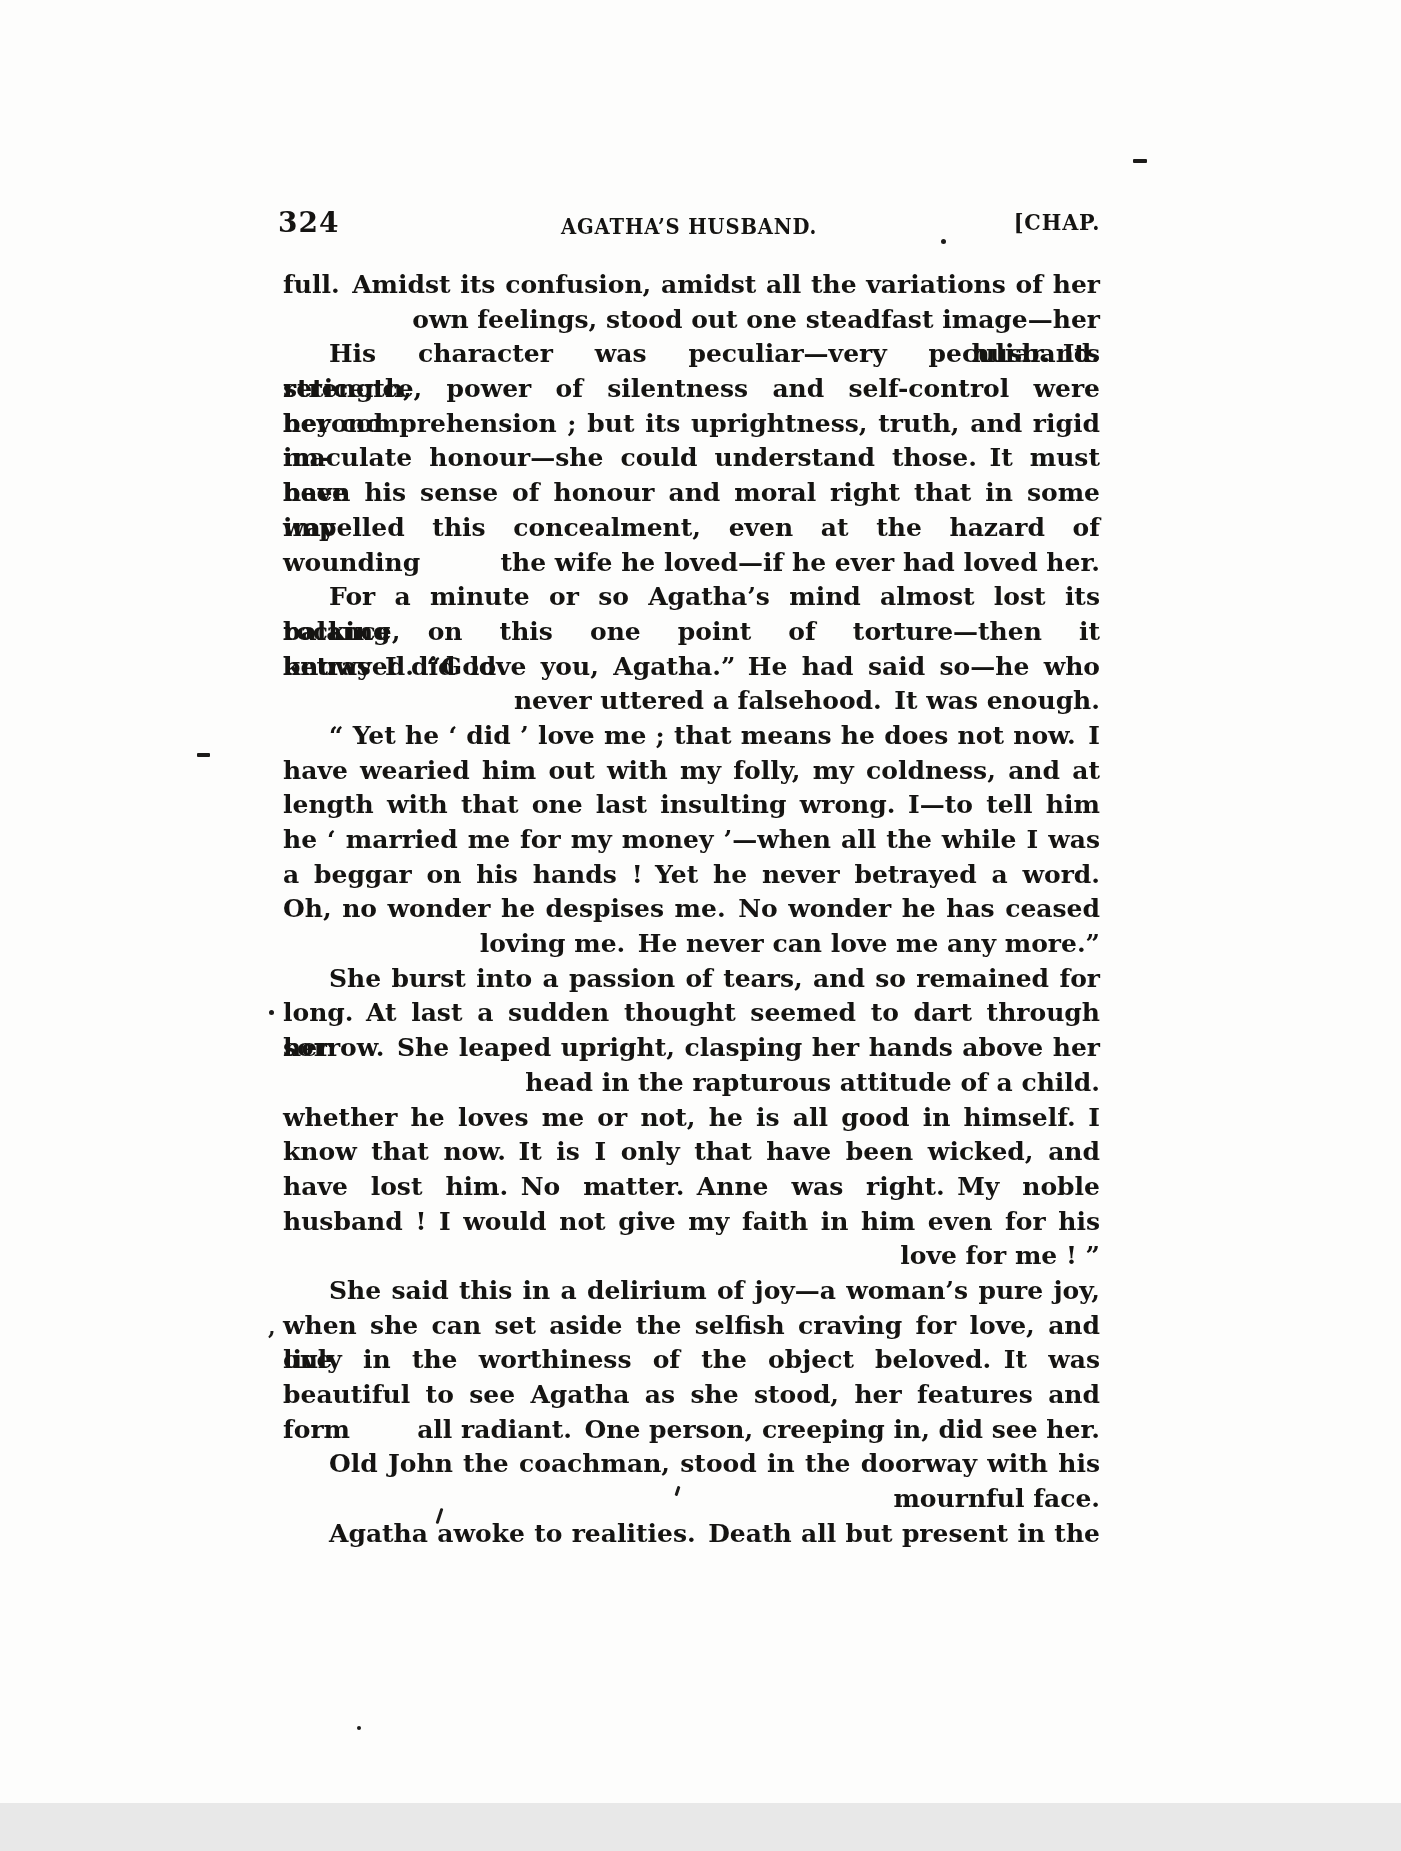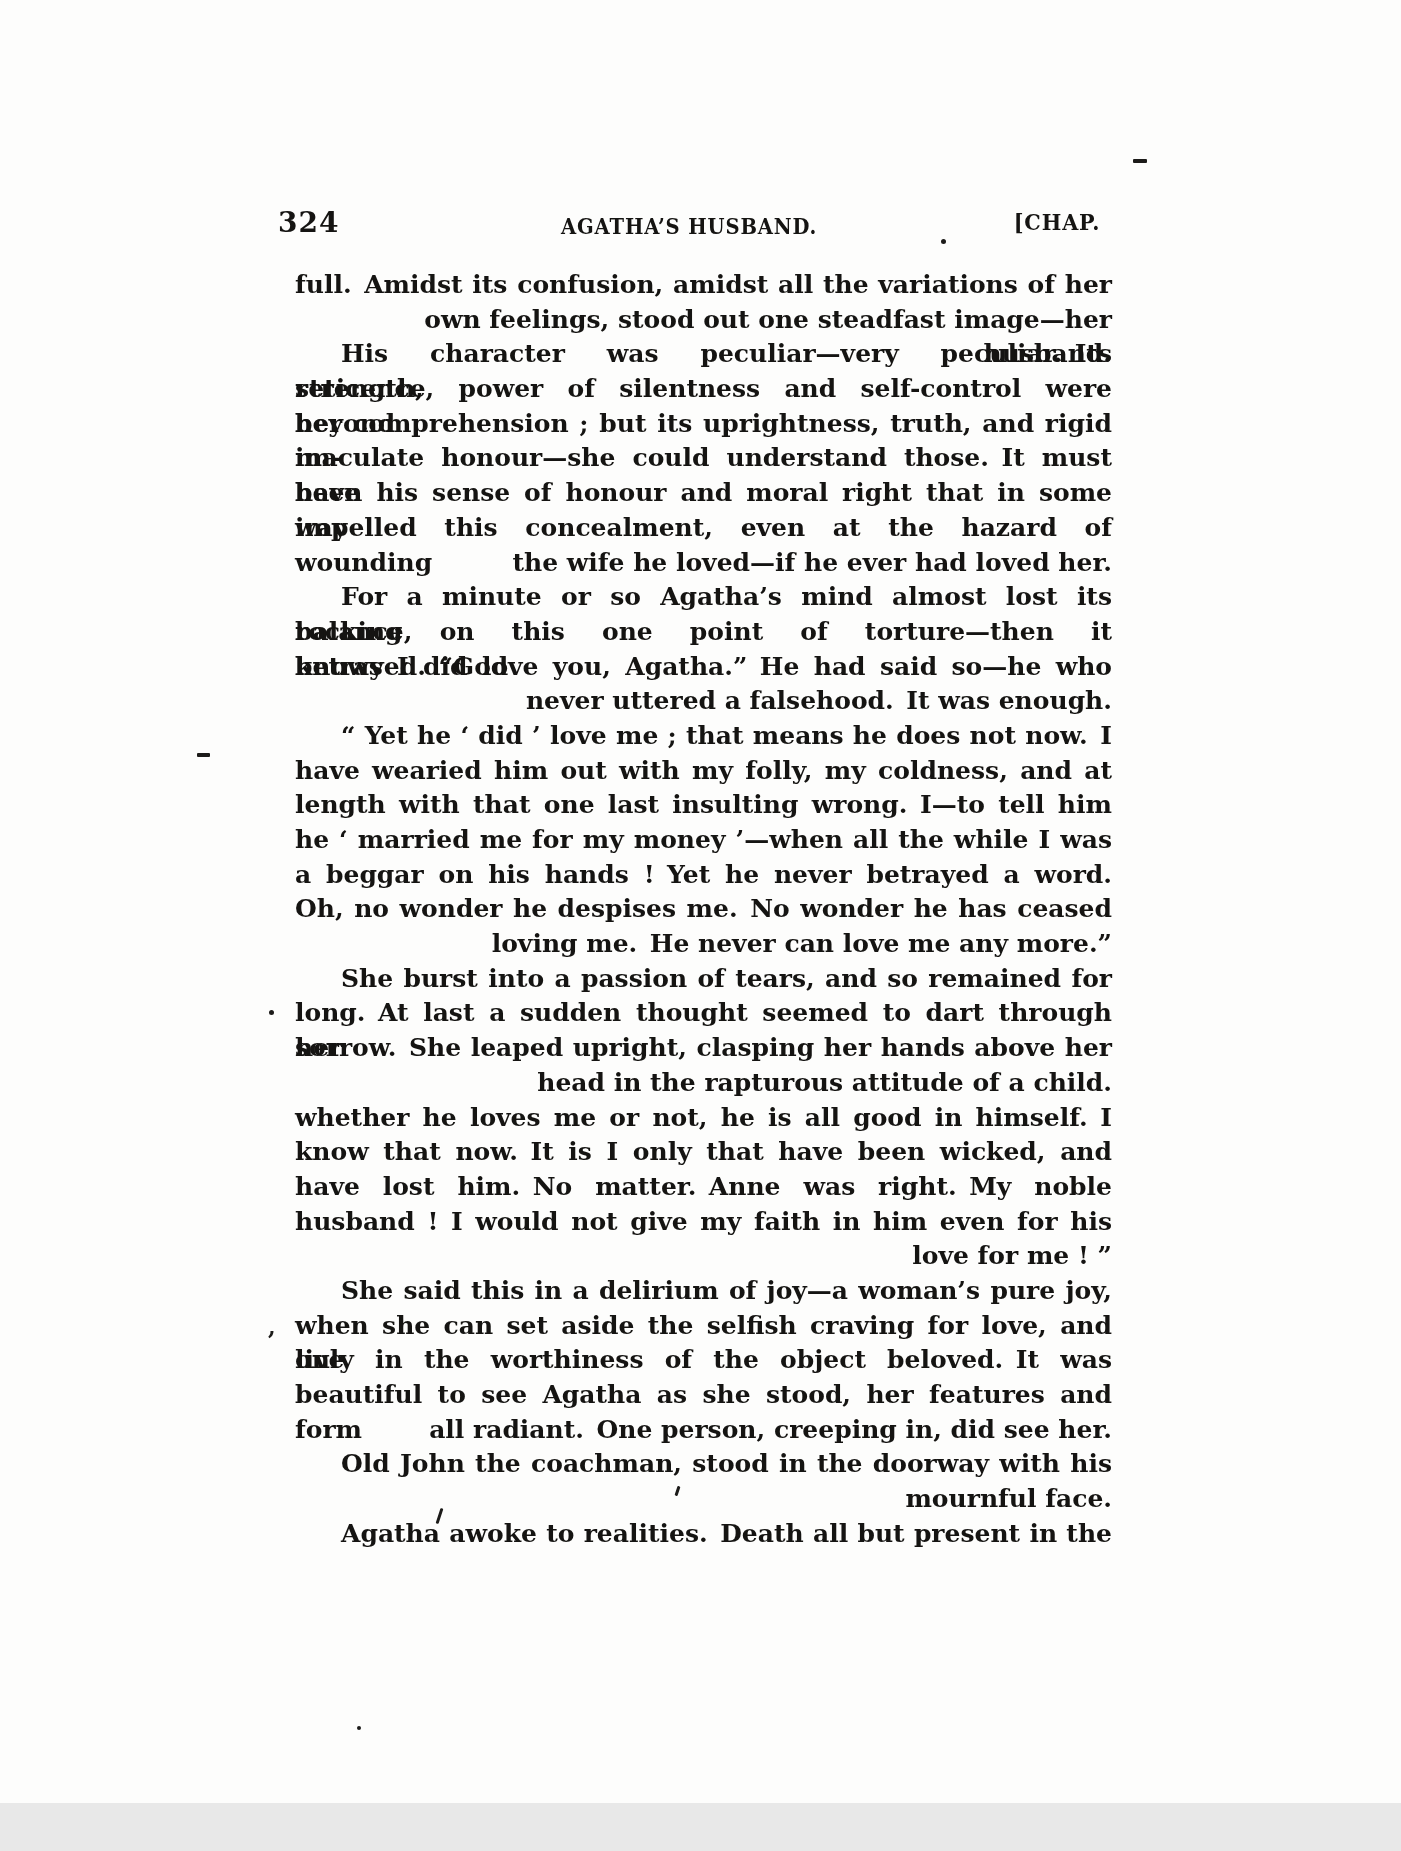--- a/index.html
+++ b/index.html
@@ -22,21 +22,21 @@
     transform:scaleX(0.85);transform-origin:left top;
     white-space:nowrap;
   }
   .chapter-marker{
     position:absolute;right:301px;top:208px;
     font-size:23px;font-weight:bold;letter-spacing:1px;
     transform:scaleX(0.9);transform-origin:right top;
     white-space:nowrap;
   }
   .body-text{
-    position:absolute;left:295px;top:268px;width:817px;
+    position:absolute;left:283px;top:268px;width:817px;
   }
   .line{
     display:block;
     font-size:25px;font-weight:bold;
     line-height:34.7px;height:34.7px;
     white-space:normal;
     text-rendering:optimizeLegibility;
     text-align:right;
   }
   .line.justify{

